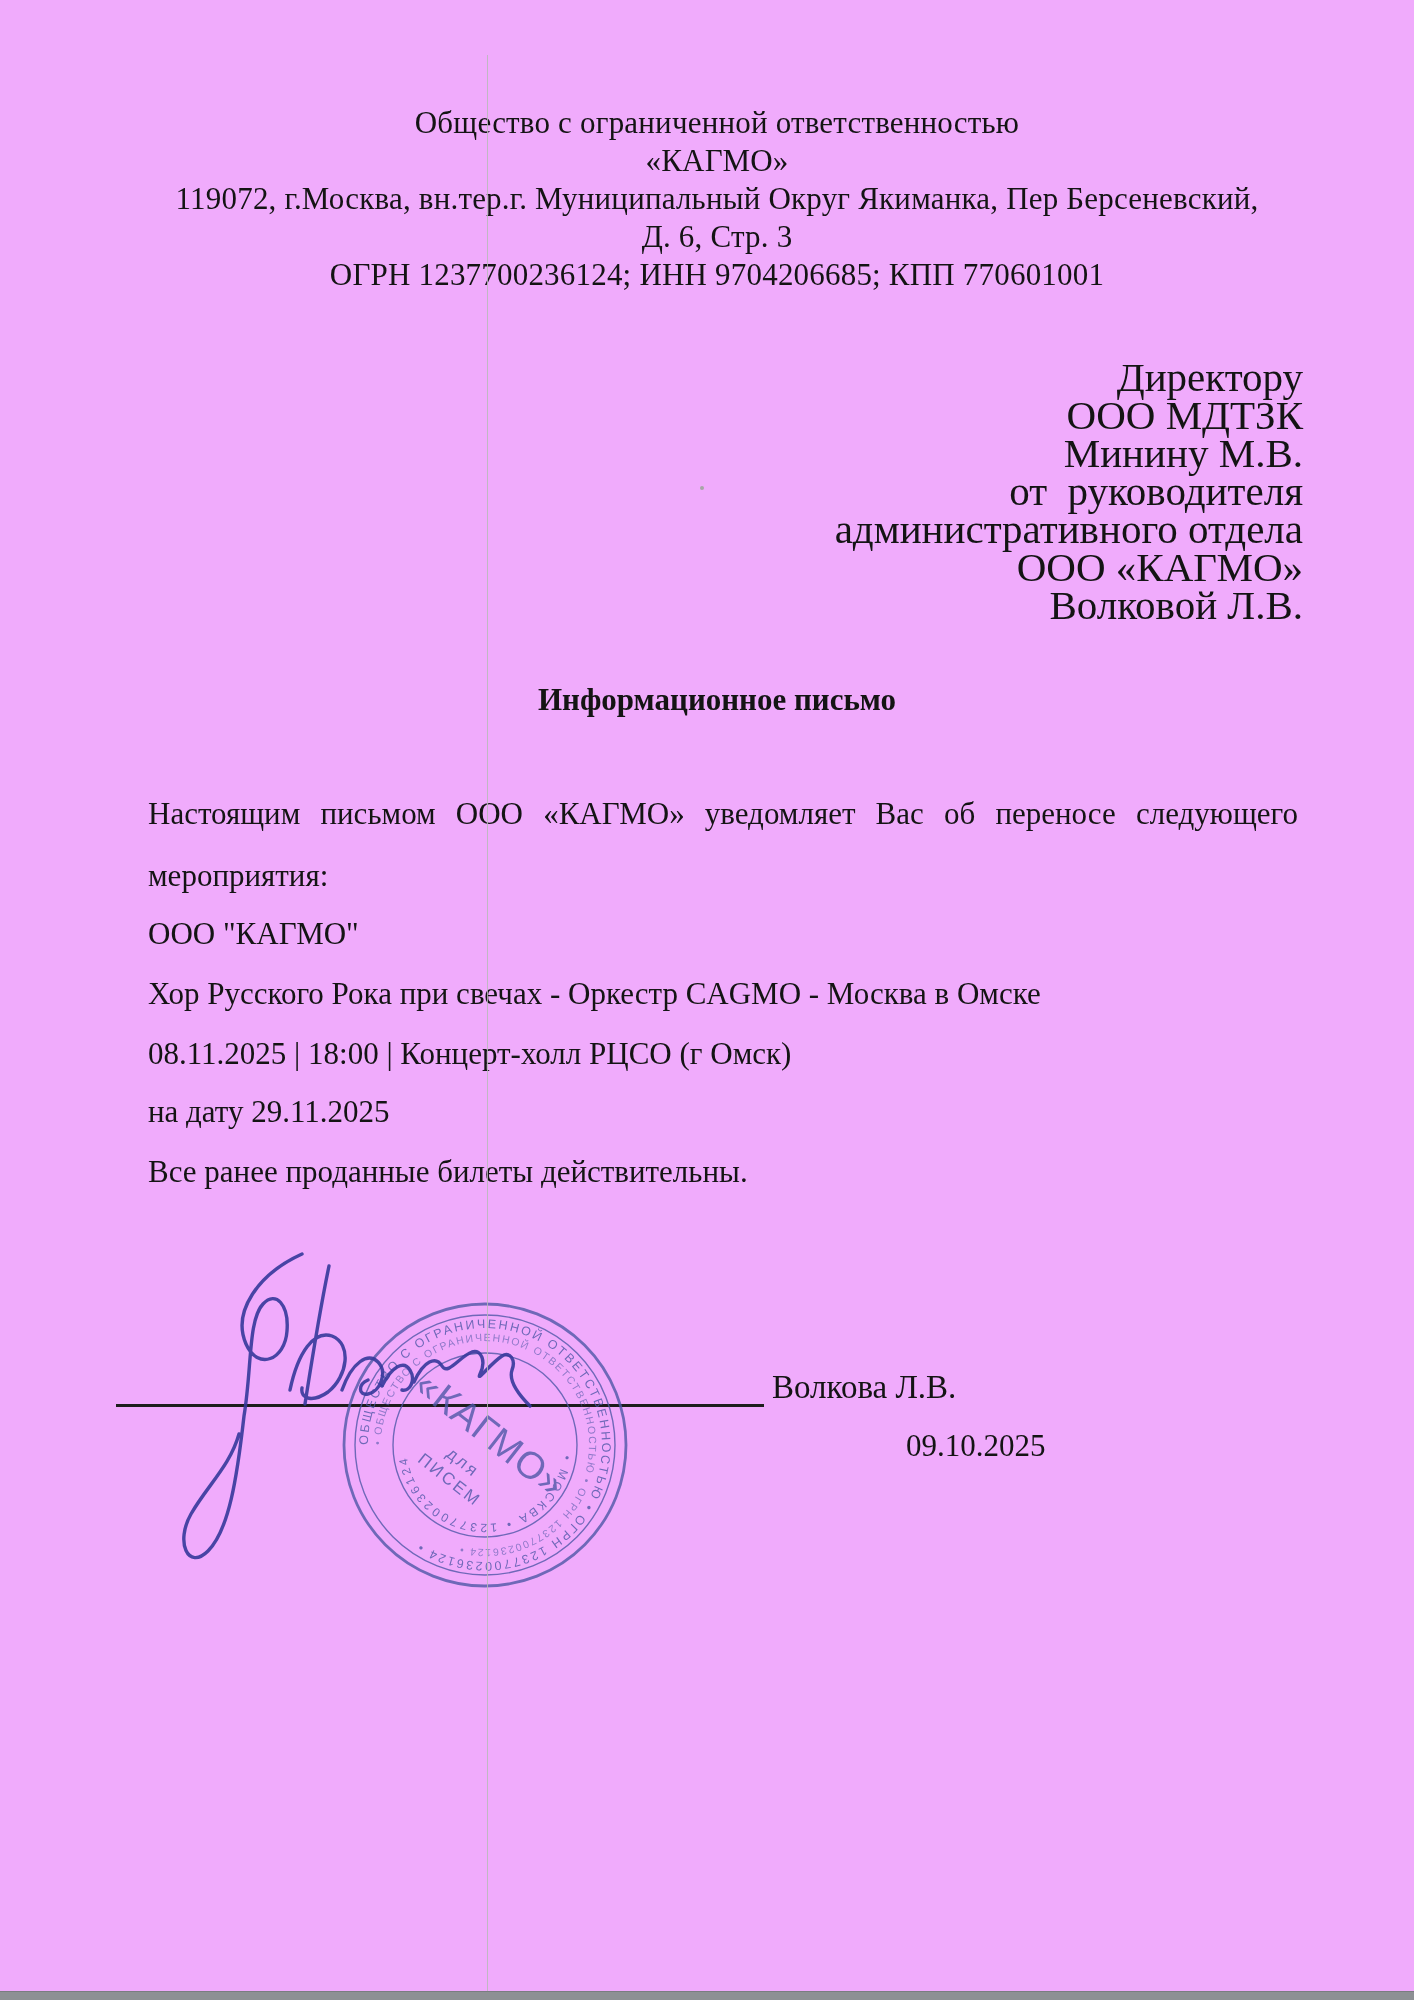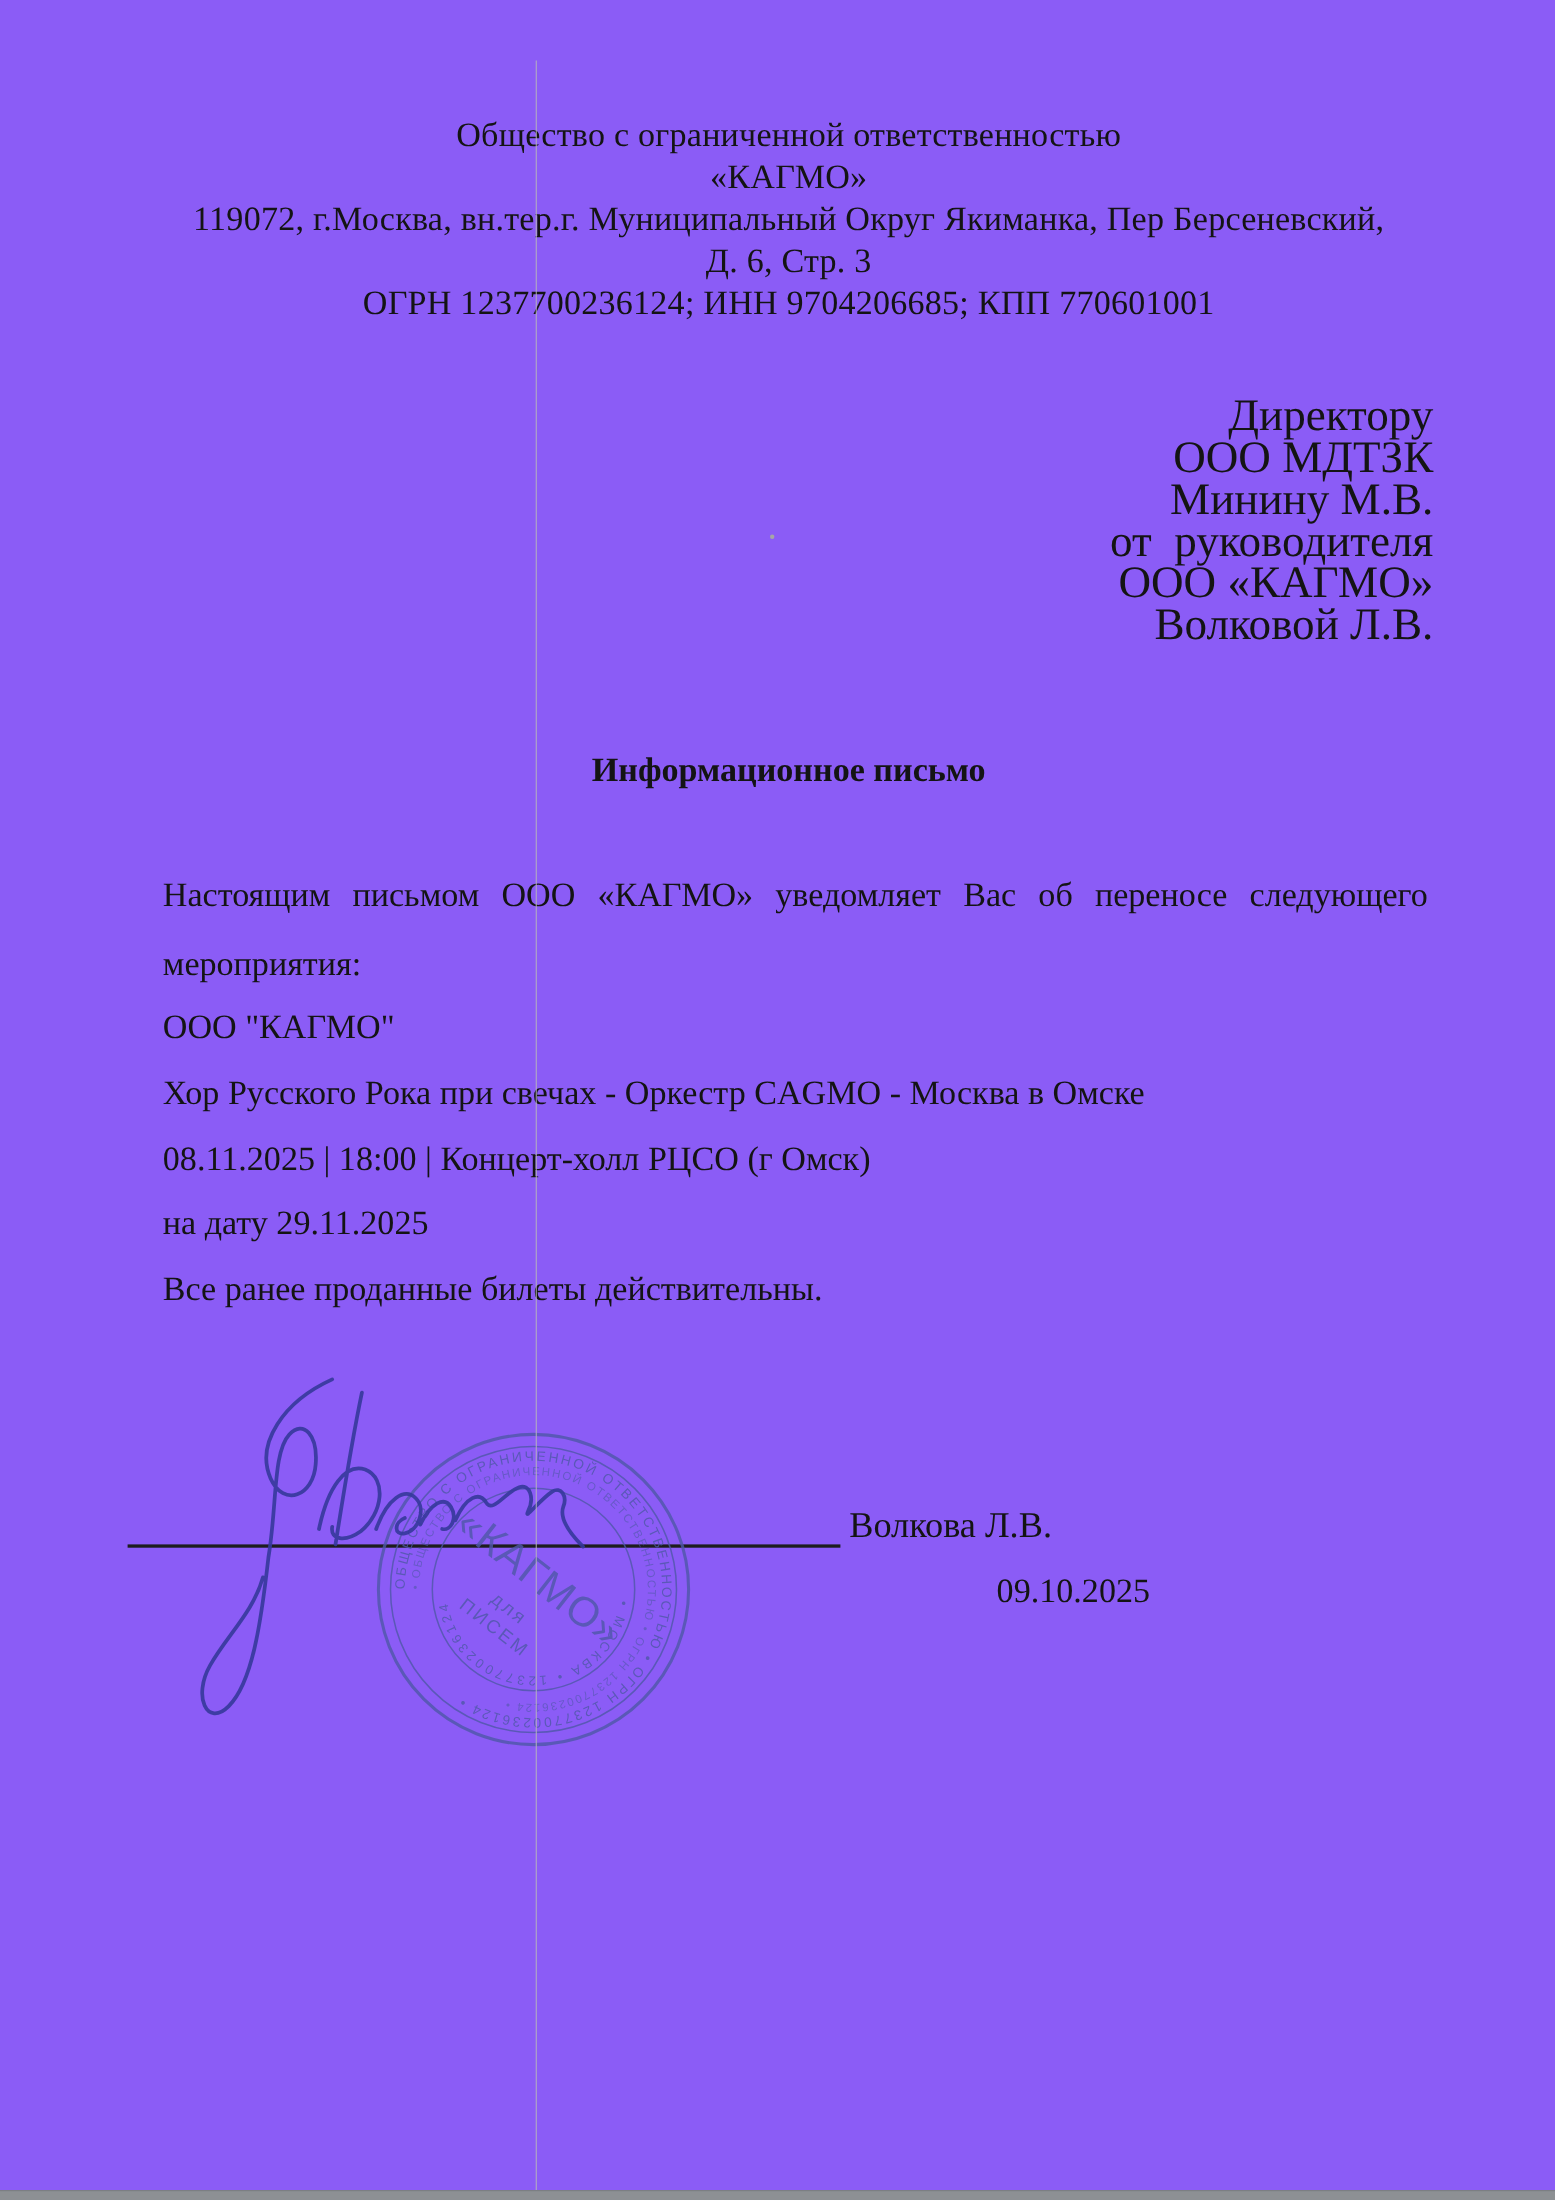--- a/index.html
+++ b/index.html
@@ -1,19 +1,19 @@
 <!DOCTYPE html>
 <html><head>
 <meta charset="utf-8">
 <style>
   html,body{margin:0;padding:0;background:#e9e9e9;}
   .page{
     position:relative;
     width:1414px;height:2000px;
-    background:#8b5cf6;
+    background:#f0abfc;
     overflow:hidden;
     font-family:"Liberation Serif","DejaVu Serif",serif;
     color:#141414;
   }
   .abs{position:absolute;}
   
   .fold-line{
     left:487px;top:55px;width:1px;height:1937px;
     background:#b9b9b9;opacity:.85;z-index:30;
   }
@@ -75,20 +75,21 @@
     <div>119072, г.Москва, вн.тер.г. Муниципальный Округ Якиманка, Пер Берсеневский,</div>
     <div>Д. 6, Стр. 3</div>
     <div>ОГРН 1237700236124; ИНН 9704206685; КПП 770601001</div>
   </div>
 
   <div class="abs recipient">
     <div class="recipient-line">Директору</div>
     <div class="recipient-line">ООО МДТЗК</div>
     <div class="recipient-line">Минину М.В.</div>
     <div class="recipient-line">от  руководителя</div>
+    <div class="recipient-line">административного отдела</div>
     <div class="recipient-line">ООО «КАГМО»</div>
     <div class="recipient-line">Волковой Л.В.</div>
   </div>
 
   <div class="abs doc-title">Информационное письмо</div>
 
   <div class="abs body-line justified bl0">Настоящим письмом ООО «КАГМО» уведомляет Вас об переносе следующего</div>
   <div class="abs body-line bl1">мероприятия:</div>
   <div class="abs body-line bl2">ООО "КАГМО"</div>
   <div class="abs body-line bl3">Хор Русского Рока при свечах - Оркестр CAGMO - Москва в Омске</div>

